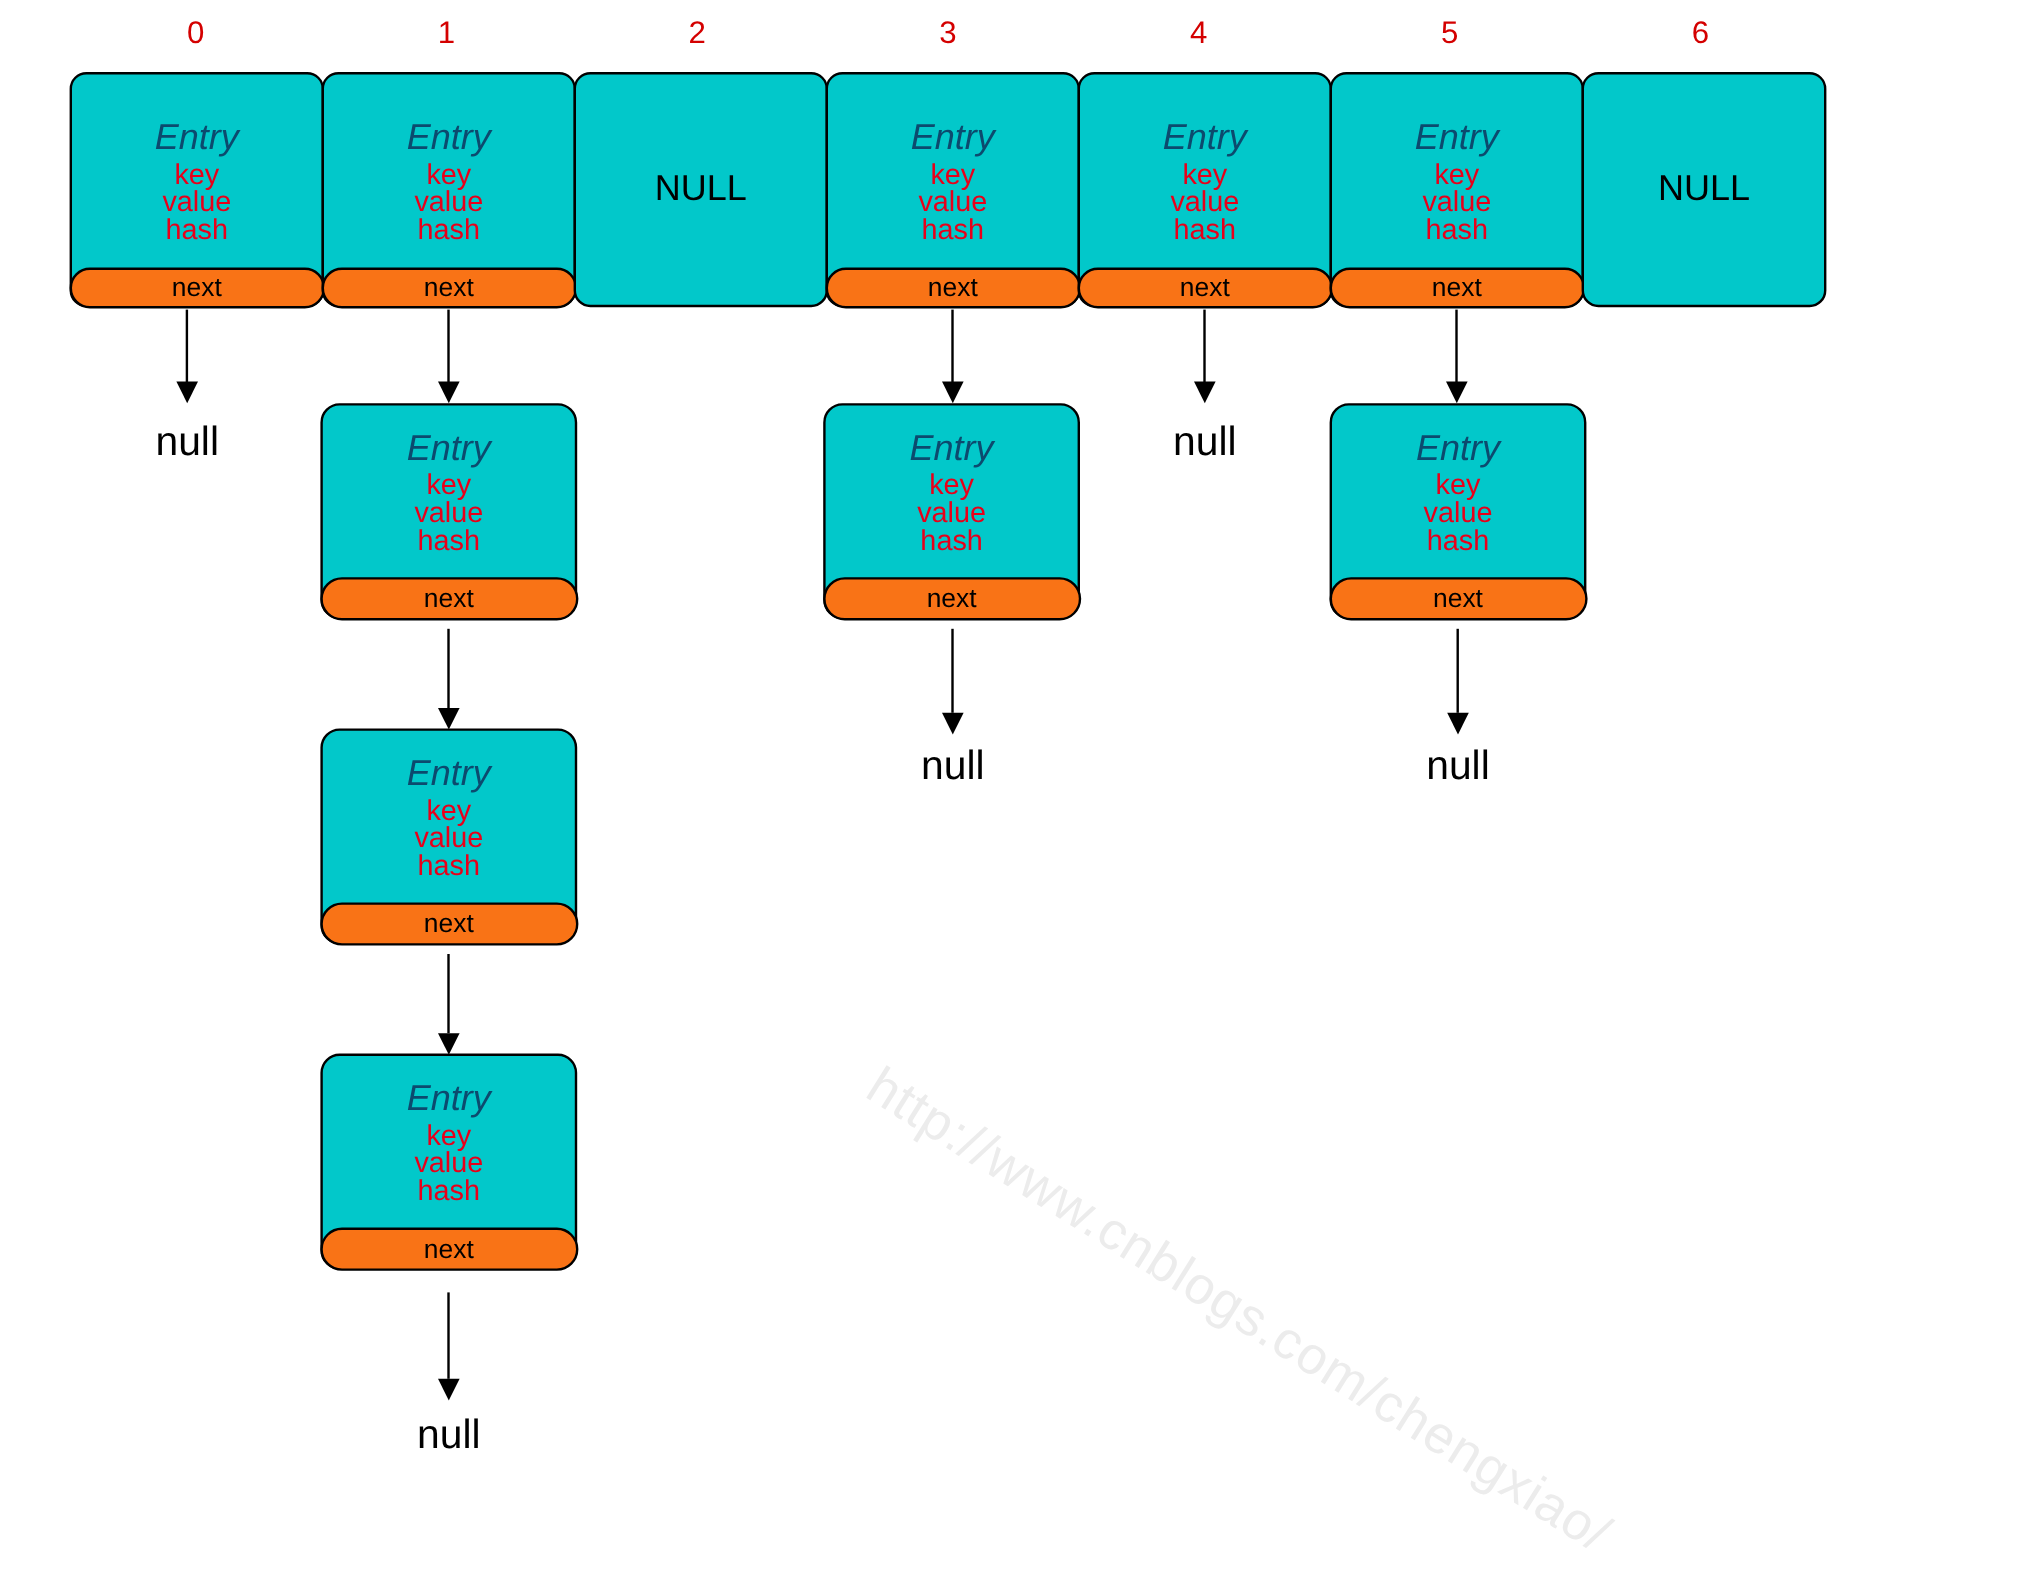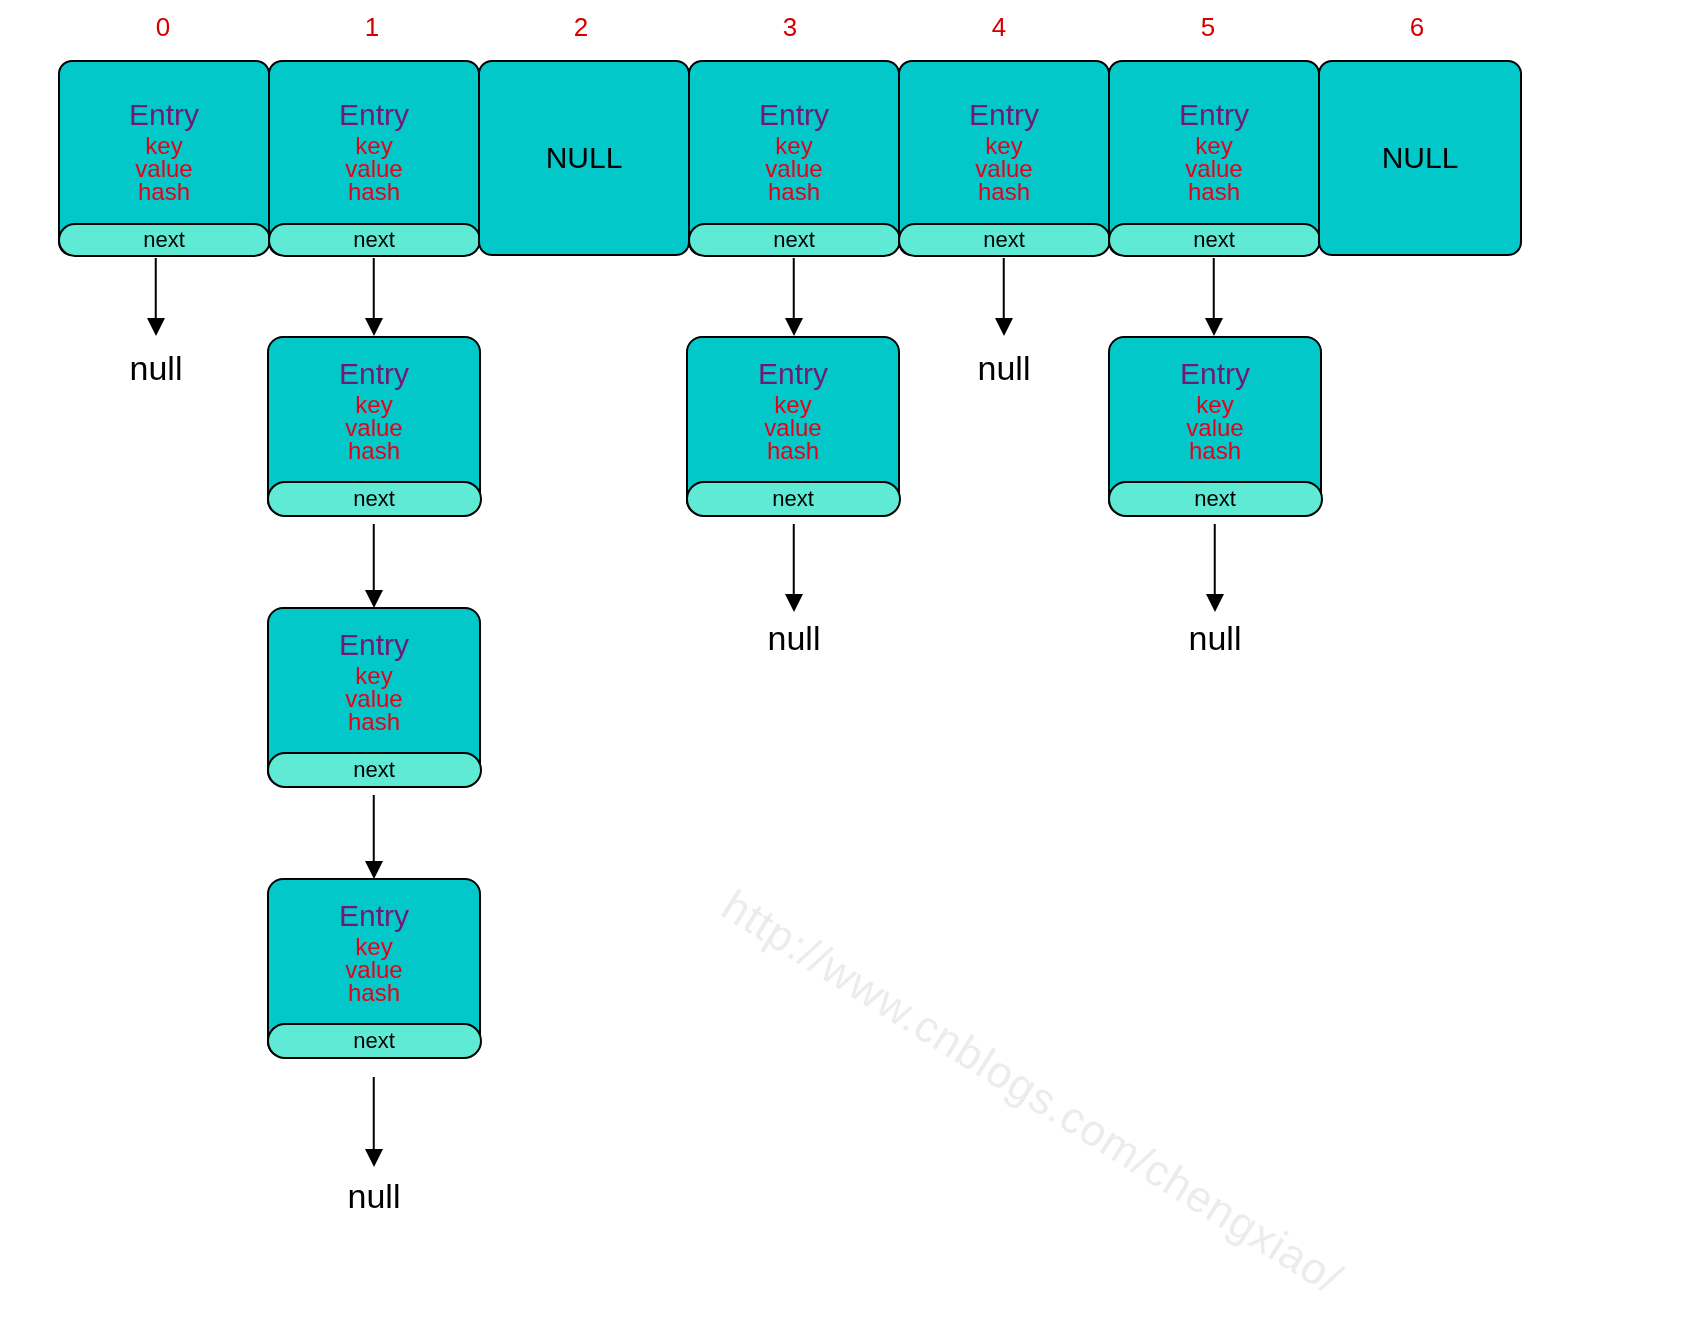--- a/index.html
+++ b/index.html
@@ -34,32 +34,32 @@
     position:absolute;
     left:0;right:0;top:0;
     height:176px;
     display:flex;
     flex-direction:column;
     align-items:center;
     justify-content:center;
   }
   .bucket.nullcell .body{height:100%;}
   .ttl{
-    font-size:30px;color:#701a75;line-height:34px;margin-bottom:2px;
+    font-size:30px;color:#0c4a6e;line-height:34px;margin-bottom:2px;font-style:italic;
   }
   .kv{
     font-size:24px;color:#e8001a;line-height:23px;text-align:center;
   }
   .nullword{font-size:30px;color:#000;}
   .nextbar{
     position:absolute;
     left:-2.5px;right:-2.5px;bottom:-2.5px;
     height:34px;
     box-sizing:border-box;
-    background:#5eead4;
+    background:#f97316;
     border:2.5px solid #000;
     border-radius:17px;
     display:flex;align-items:center;justify-content:center;
     font-size:22px;color:#000;
   }
 
   
   .node{
     position:absolute;
     box-sizing:border-box;

